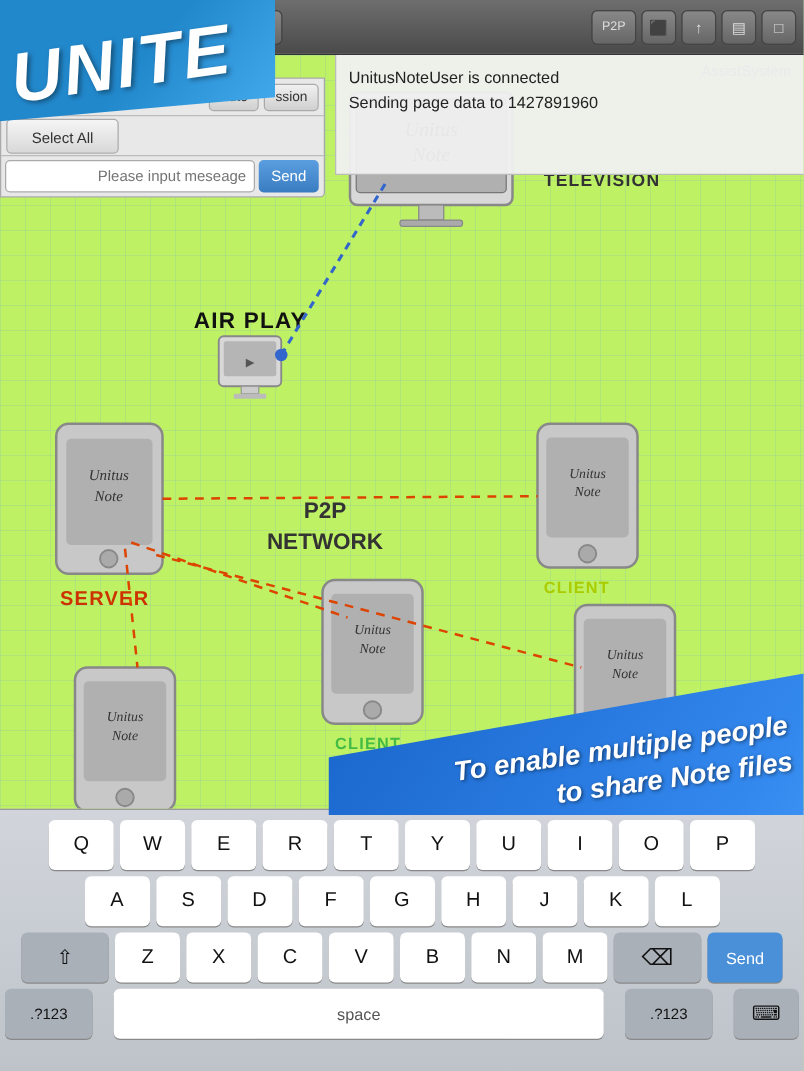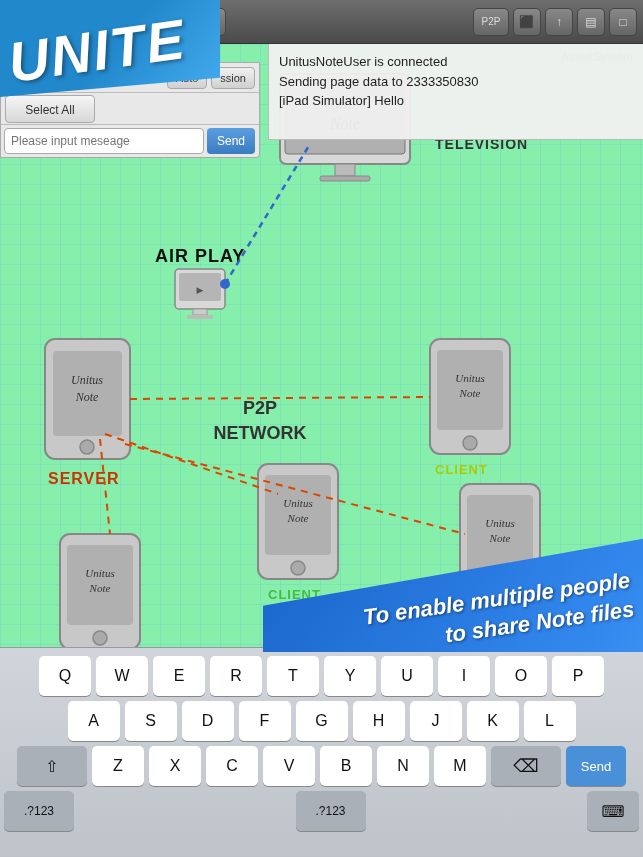--- a/index.html
+++ b/index.html
@@ -134,20 +134,21 @@
     .msg-input {
       flex: 1;
       height: 26px;
       margin: 3px 3px;
       border: 1px solid #aaa;
       border-radius: 4px;
       padding: 0 6px;
       font-size: 12px;
       background: white;
       color: #999;
+      text-align: right;
     }
     .send-btn {
       height: 26px;
       padding: 0 10px;
       margin-right: 4px;
       background: linear-gradient(180deg, #5a9ee0, #3a7cc0);
       border: none;
       border-radius: 4px;
       font-size: 12px;
       color: white;
@@ -171,21 +172,21 @@
       line-height: 1.5;
     }
 
     
     .main-canvas {
       position: absolute;
       top: 44px;
       left: 0;
       right: 0;
       bottom: 210px;
-      background: #86efac;
+      background: #bef264;
       overflow: hidden;
       padding-left: 39px;
     }
 
     
     .grid-bg {
       position: absolute;
       inset: 0;
       background-image:
         linear-gradient(rgba(100,149,237,0.15) 1px, transparent 1px),
@@ -340,21 +341,21 @@
       flex: 5;
       height: 40px;
       display: flex;
       align-items: center;
       justify-content: center;
       font-size: 13px;
       color: #555;
     }
     .kb-bottom-row {
       display: flex;
-      justify-content: space-between;
+      justify-content: flex-start;
       gap: 17px;
     }
   </style>
 </head>
 <body>
 
 <div class="ios-toolbar">
   <div class="toolbar-left">
     <div class="toolbar-icon">⊞</div>
     <div class="toolbar-icon">⚡</div>
@@ -384,22 +385,21 @@
     <button class="select-all-btn">Select All</button>
   </div>
   <div class="msg-row">
     <input class="msg-input" type="text" placeholder="Please input meseage" style="">
     <button class="send-btn">Send</button>
   </div>
 </div>
 
 <div class="status-panel">
   <div>UnitusNoteUser is connected</div>
-  <div>Sending page data to 2333350830</div>
-  <div>[iPad Simulator] Hello</div>
+  <div>Sending page data to 1427891960</div>
 </div>
 
 <div class="main-canvas">
   <div class="grid-bg"></div>
   <div class="assist-label">AssistSystem</div>
 
   <svg class="canvas-svg" viewBox="0 0 643 603">
 
     <g transform="translate(280, 30)">
       <rect x="0" y="0" width="130" height="90" rx="6" fill="#d8d8d8" stroke="#888" stroke-width="2"></rect>
@@ -529,16 +529,17 @@
     <div class="kb-key">V</div>
     <div class="kb-key">B</div>
     <div class="kb-key">N</div>
     <div class="kb-key">M</div>
     <div class="kb-key dark delete-key wide">⌫</div>
     <div class="kb-key send-key">Send</div>
   </div>
 
   <div class="kb-bottom-row">
     <div class="kb-key dark small-text wide">.?123</div>
+    <div class="kb-spacebar">space</div>
     <div class="kb-key dark small-text wide">.?123</div>
     <div class="kb-key dark">⌨</div>
   </div>
 </div>
 
 </body></html>

